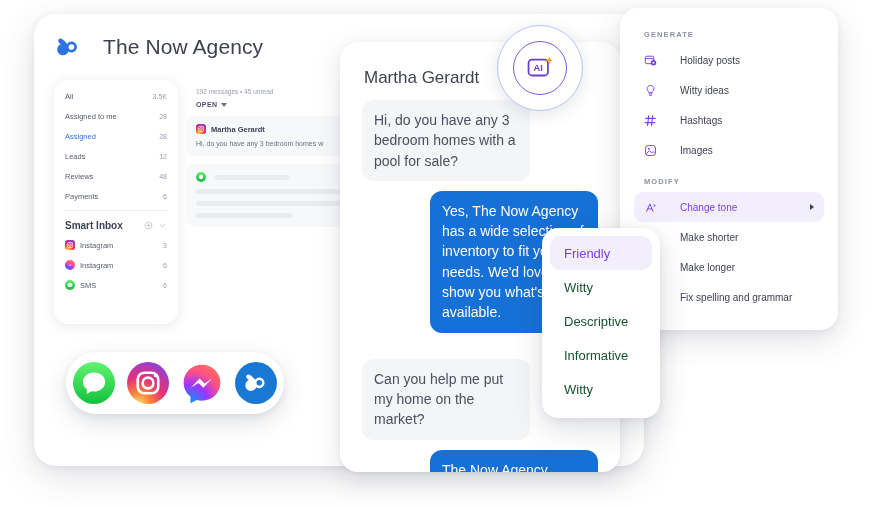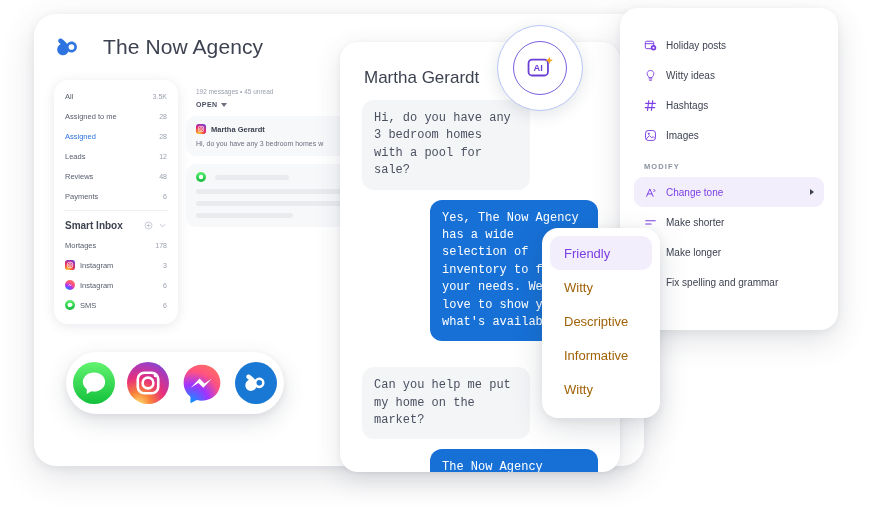--- a/index.html
+++ b/index.html
@@ -124,24 +124,23 @@
   .conv-title {
     position: absolute; left: 24px; top: 26px;
     font-size: 17px; color: #3d4250; font-weight: 400;
   }
   .bubbles { position: absolute; left: 0; top: 58px; width: 280px; }
   .bubble-row { padding: 0 22px; margin-bottom: 10px; }
   .bubble-row.out { display: flex; flex-direction: column; align-items: flex-end; }
   .bubble {
     max-width: 168px;
     border-radius: 12px;
-    font-size: 12px;
+    font-size: 14px;
     line-height: 1.45;
     padding: 10px 12px;
-    font-family: Liberation Mono, monospace;
   }
   .bubble.in { background: #f4f5f7; color: #4a5060; }
   .bubble.out { background: #1670d6; color: #ffffff; }
   .bubble-agent {
     display: flex; align-items: center; gap: 4px;
     margin-top: 5px; margin-right: 2px;
   }
   .bubble-agent-name { font-size: 7px; color: #9aa0ae; }
   .bot-ico { width: 11px; height: 11px; display:block; }
 
@@ -189,21 +188,21 @@
   .tool-row {
     display: flex; align-items: center;
     gap: 9px;
     height: 30px;
     padding: 0 10px;
     border-radius: 9px;
     font-size: 10px;
     color: #3d4250;
   }
   .tool-row.active { background: #f3eefc; color: #7b3fe4; }
-  .tool-row .tool-label { flex: 1; }
+  .tool-row .tool-label { flex: 1; margin-left: 14px; }
   .tool-ico { width: 13px; height: 13px; flex: none; display:block; }
   .submenu-arrow {
     width: 0; height: 0;
     border-top: 3.5px solid transparent;
     border-bottom: 3.5px solid transparent;
     border-left: 4.5px solid #3d4250;
   }
 
   
   .tone-menu {
@@ -214,21 +213,21 @@
     border-radius: 16px;
     box-shadow: 0 10px 30px rgba(60,70,90,.18), 0 2px 8px rgba(60,70,90,.08);
     padding: 8px 8px;
   }
   .tone-row {
     display: flex; align-items: center;
     height: 34px;
     padding: 0 14px;
     border-radius: 10px;
     font-size: 13px;
-    color: #a16207;
+    color: #14532d;
   }
   .tone-row.active { background: #f3eefc; color: #7b3fe4; }
 
   
   .channels-pill {
     position: absolute;
     left: 66px; top: 352px;
     width: 218px; height: 62px;
     background: #ffffff;
     border-radius: 31px;
@@ -296,24 +295,20 @@
             <path d="M8 5.1v5.8M5.1 8h5.8" stroke="#aab0be" stroke-width="1.1" stroke-linecap="round"></path>
           </svg>
         </span>
         <span>
           <svg class="mini-ico" viewBox="0 0 16 16">
             <path d="M4 6.3l4 4 4-4" fill="none" stroke="#aab0be" stroke-width="1.3" stroke-linecap="round" stroke-linejoin="round"></path>
           </svg>
         </span>
       </div>
 
-      <div class="nav-row">
-        <span class="nav-label">Mortages</span>
-        <span class="nav-count">178</span>
-      </div>
 
       <div class="nav-row">
         <span>
           <svg class="chan-ico" viewBox="0 0 32 32">
             <defs>
               <radialGradient id="igA" cx="28%" cy="100%" r="115%">
                 <stop offset="0%" stop-color="#fdd550"></stop>
                 <stop offset="28%" stop-color="#f8762f"></stop>
                 <stop offset="58%" stop-color="#e2286b"></stop>
                 <stop offset="85%" stop-color="#9b36b7"></stop>
@@ -461,20 +456,21 @@
       <svg viewBox="0 0 34 34" width="30" height="30">
         <rect x="4" y="7.5" width="22" height="18" rx="4" fill="none" stroke="#6b3fd4" stroke-width="2"></rect>
         <text x="15" y="20.2" font-family="Liberation Sans, sans-serif" font-size="10.5" font-weight="700" fill="#6b3fd4" text-anchor="middle">AI</text>
         <path d="M27.5 4.2 L28.7 7.1 L31.6 8.3 L28.7 9.5 L27.5 12.4 L26.3 9.5 L23.4 8.3 L26.3 7.1 Z" fill="#f8a51b"></path>
       </svg>
     </span>
   </div>
 
   <div class="tools-panel">
 
+    <div class="tools-section">GENERATE</div>
 
     <div class="tool-row">
       <span>
         <svg class="tool-ico" viewBox="0 0 20 20">
           <rect x="2" y="3.4" width="13" height="11.5" rx="2.4" fill="none" stroke="#7b3fe4" stroke-width="1.5"></rect>
           <path d="M2 7.2h13" stroke="#7b3fe4" stroke-width="1.5"></path>
           <circle cx="14.6" cy="13.6" r="4.2" fill="#7b3fe4"></circle>
           <circle cx="14.6" cy="13.6" r="1.5" fill="#fff"></circle>
         </svg>
       </span>

